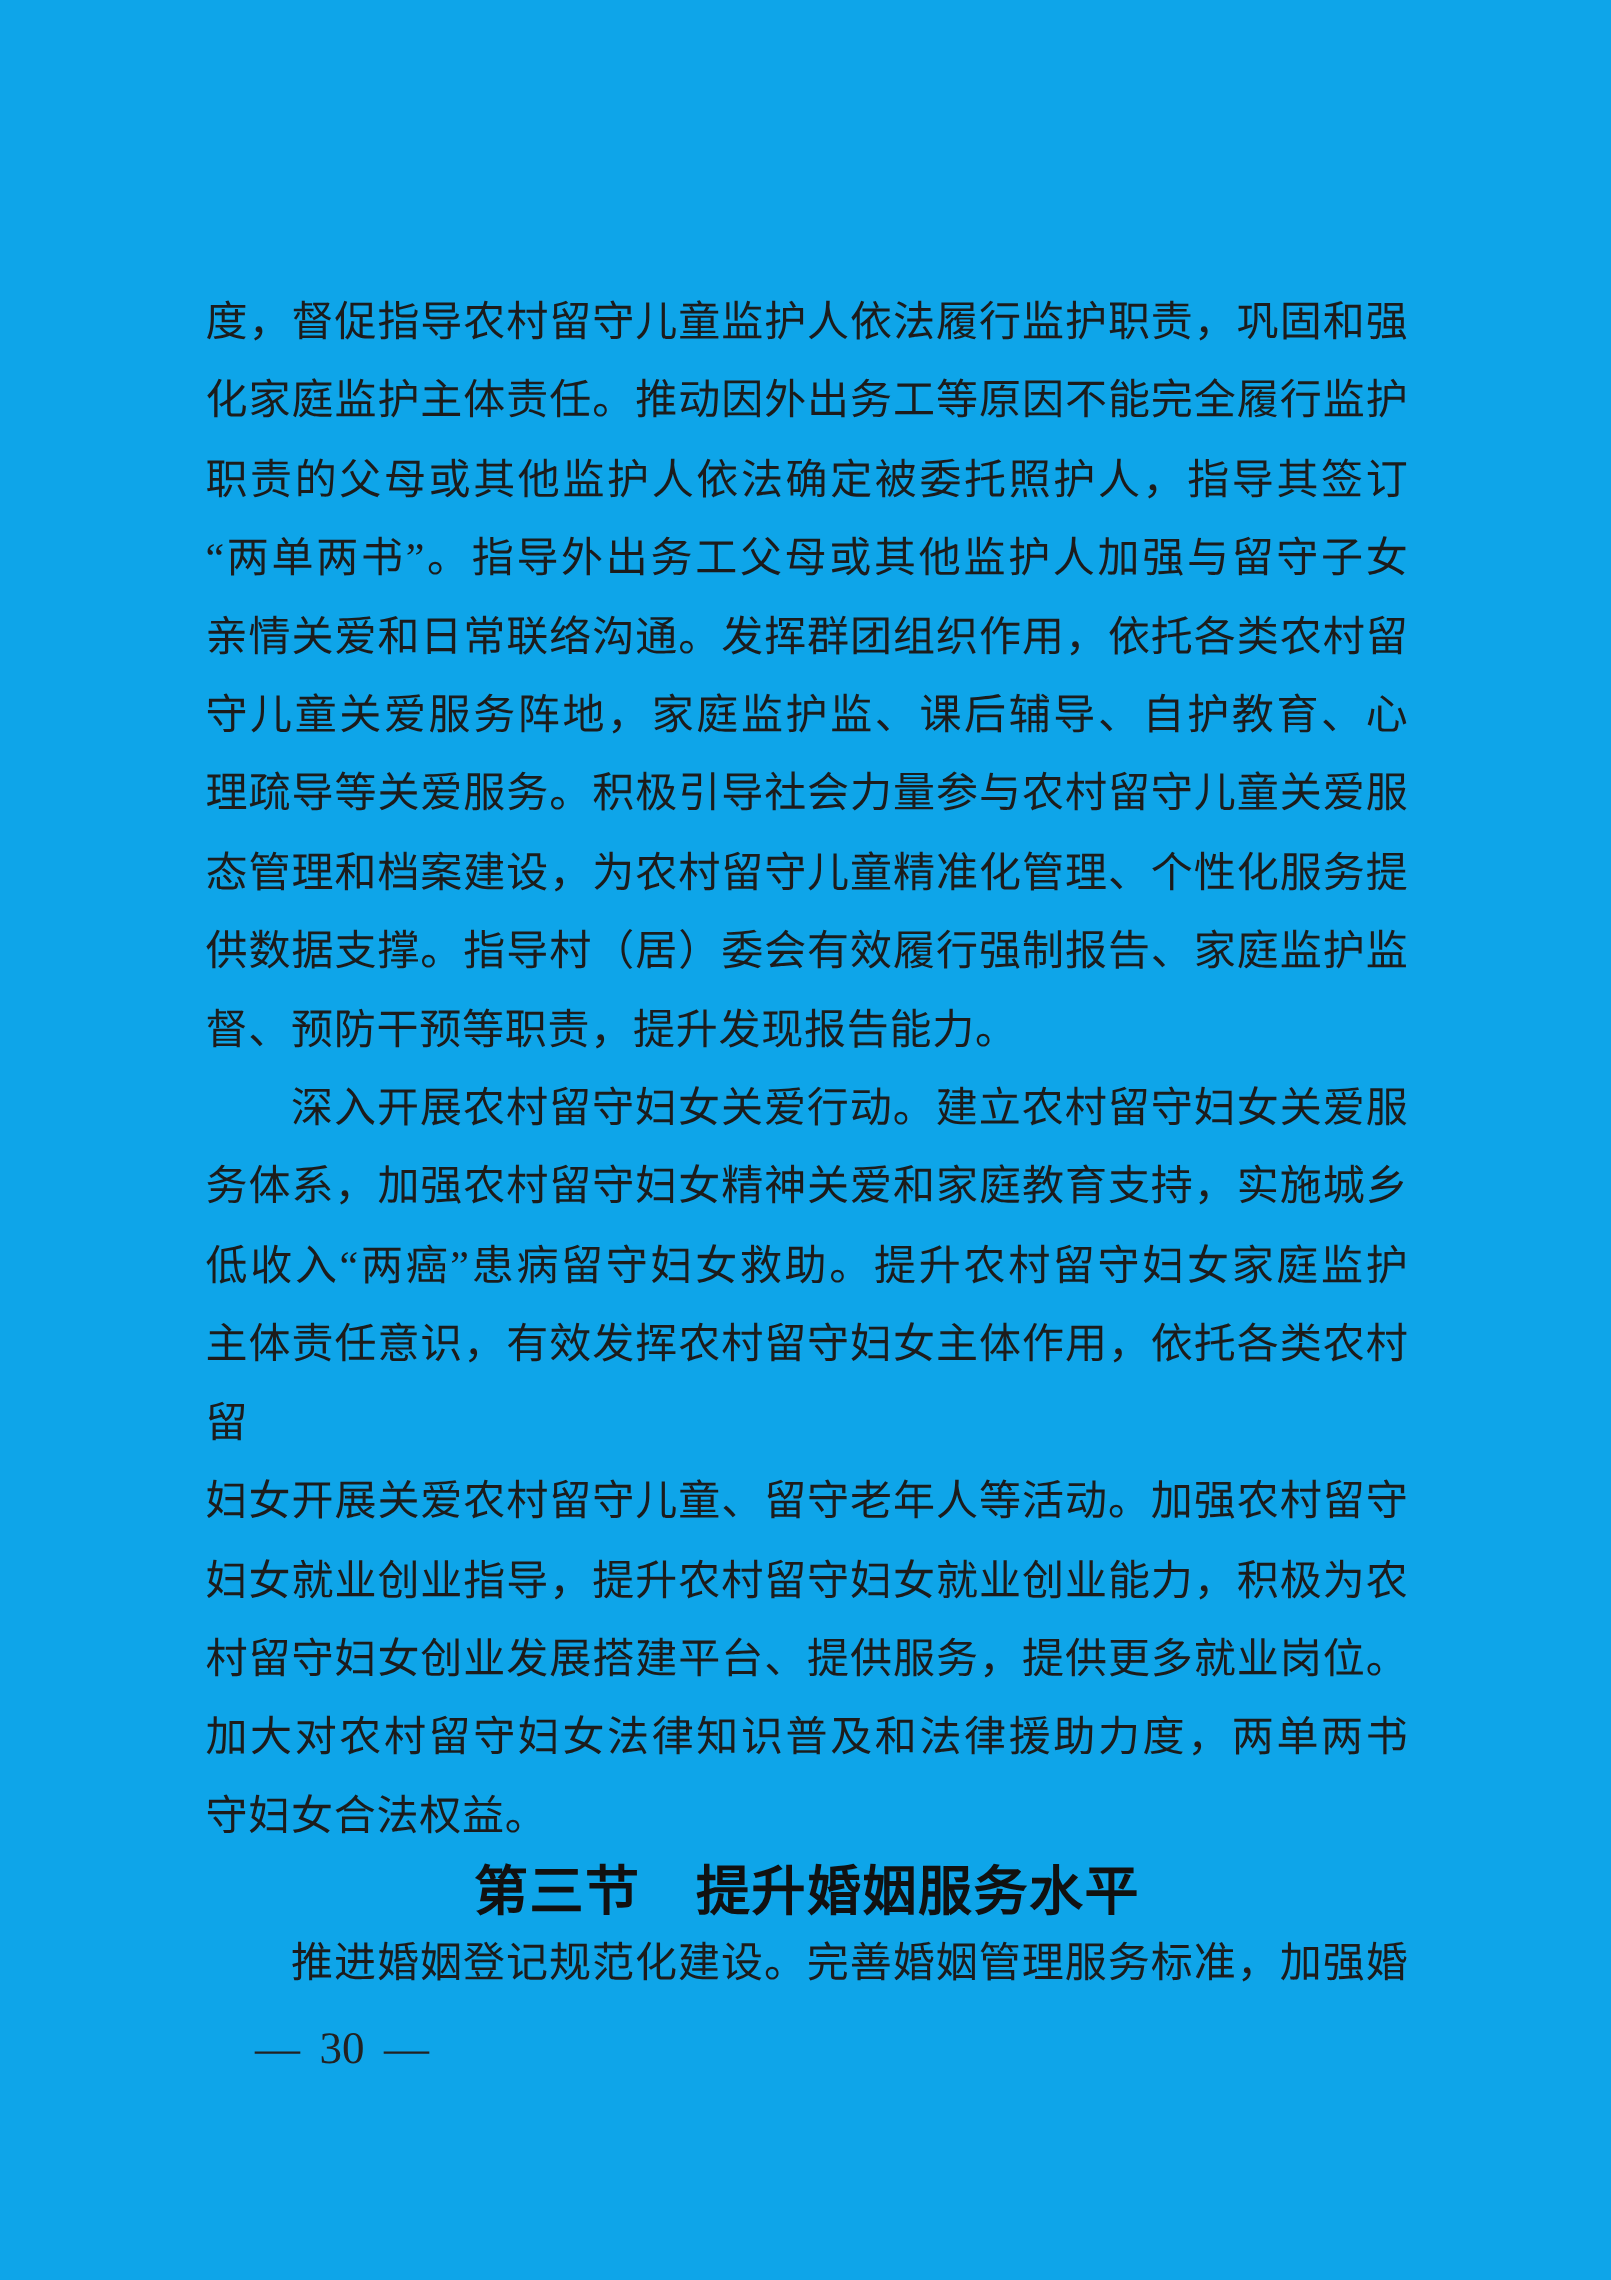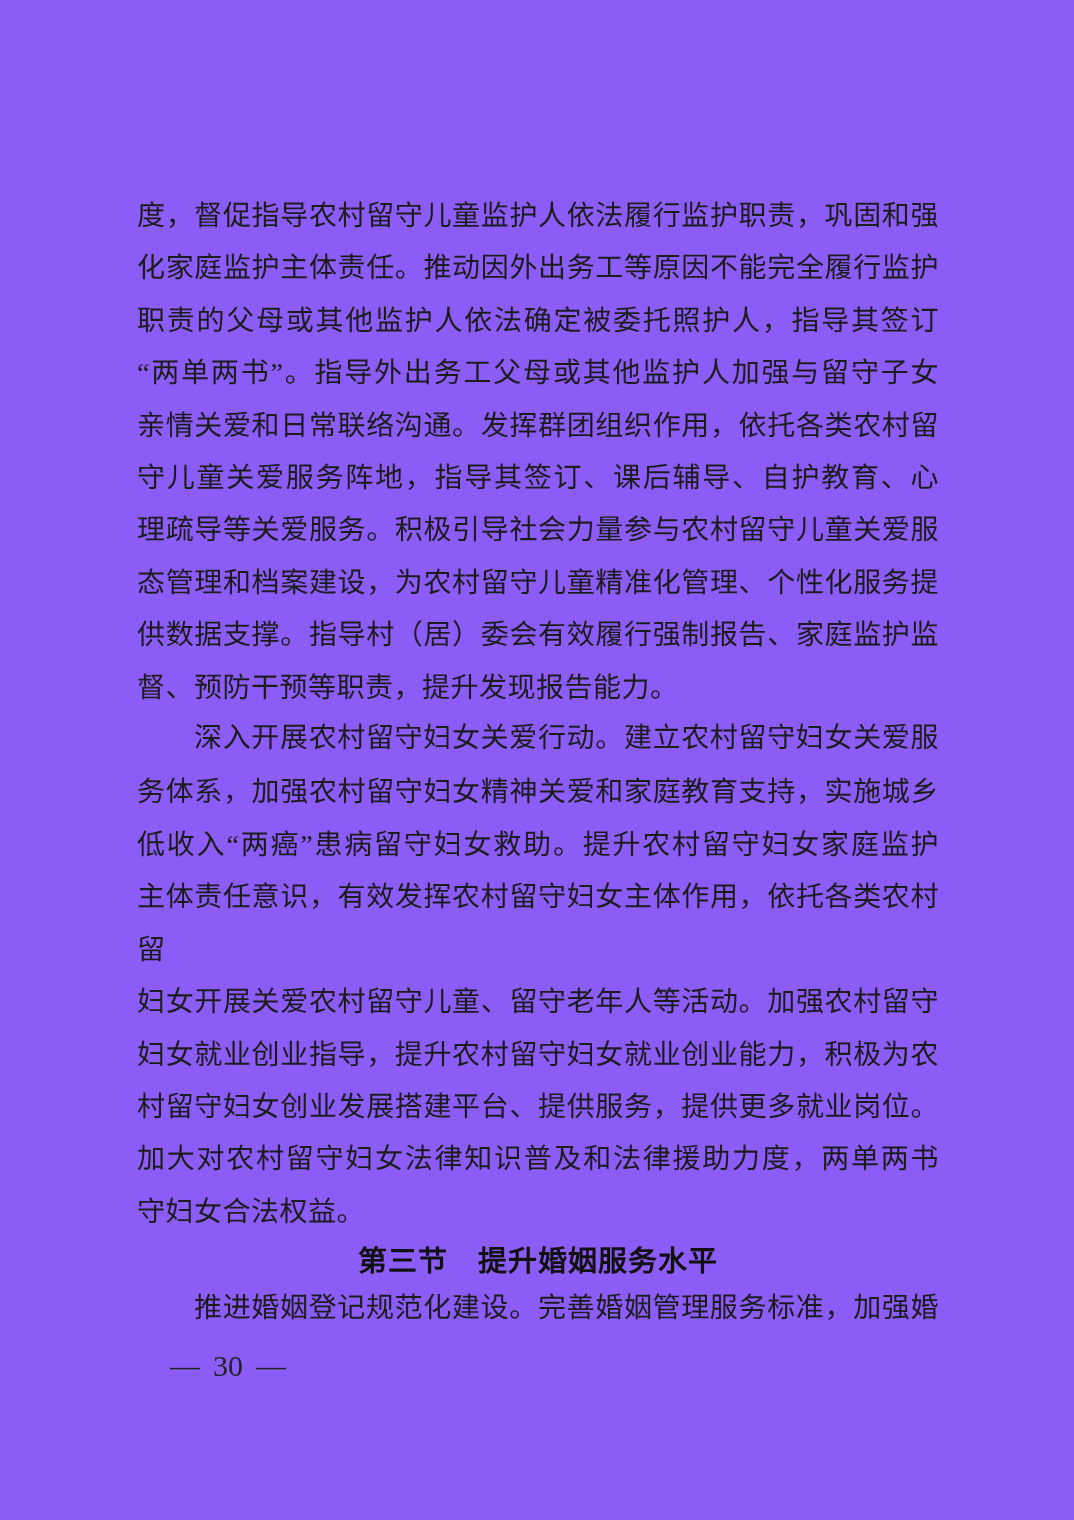--- a/index.html
+++ b/index.html
@@ -8,21 +8,21 @@
     background: #ffffff;
     position: relative;
     font-family: "Liberation Serif", "DejaVu Serif", serif;
     color: #1c1c1c;
     overflow: hidden;
   }
   .page {
     position: absolute;
     left: 0; top: 0;
     width: 1074px; height: 1520px;
-    background: #8b5cf6;
+    background: #0ea5e9;
   }
   .text-block {
     position: absolute;
     left: 137px;
     top: 190px;
     width: 802px;
     font-size: 28px;
     line-height: 52.4px;
     letter-spacing: 0.5px;
   }
@@ -30,28 +30,27 @@
     width: 100%;
     text-align: justify;
     text-align-last: justify;
   }
   .line.no-fill {
     text-align: center;
     text-align-last: left;
   }
   .line.indent {
     padding-left: 57px;
-    font-family: Liberation Mono, monospace;
   }
   .heading {
     width: 100%;
     text-align: center;
     text-align-last: center;
     font-weight: bold;
-    font-size: 29px;
+    font-size: 36px;
     line-height: 46px;
     letter-spacing: 1px;
     color: #111111;
   }
   .footer {
     position: absolute;
     left: 170px;
     top: 1346px;
     height: 40px;
     line-height: 40px;
@@ -68,21 +67,21 @@
 
 <div class="page">
 
   <div class="text-block">
 
   <div class="line">度，督促指导农村留守儿童监护人依法履行监护职责，巩固和强</div>
       <div class="line">化家庭监护主体责任。推动因外出务工等原因不能完全履行监护</div>
       <div class="line">职责的父母或其他监护人依法确定被委托照护人，指导其签订</div>
       <div class="line">“两单两书”。指导外出务工父母或其他监护人加强与留守子女</div>
       <div class="line">亲情关爱和日常联络沟通。发挥群团组织作用，依托各类农村留</div>
-      <div class="line">守儿童关爱服务阵地，指导其签订、课后辅导、自护教育、心</div>
+      <div class="line">守儿童关爱服务阵地，家庭监护监、课后辅导、自护教育、心</div>
       <div class="line">理疏导等关爱服务。积极引导社会力量参与农村留守儿童关爱服</div>
       <div class="line">态管理和档案建设，为农村留守儿童精准化管理、个性化服务提</div>
       <div class="line">供数据支撑。指导村（居）委会有效履行强制报告、家庭监护监</div>
       <div class="line no-fill">督、预防干预等职责，提升发现报告能力。</div>
       <div class="line indent">深入开展农村留守妇女关爱行动。建立农村留守妇女关爱服</div>
       <div class="line">务体系，加强农村留守妇女精神关爱和家庭教育支持，实施城乡</div>
       <div class="line">低收入“两癌”患病留守妇女救助。提升农村留守妇女家庭监护</div>
       <div class="line">主体责任意识，有效发挥农村留守妇女主体作用，依托各类农村留</div>
       <div class="line">妇女开展关爱农村留守儿童、留守老年人等活动。加强农村留守</div>
       <div class="line">妇女就业创业指导，提升农村留守妇女就业创业能力，积极为农</div>

